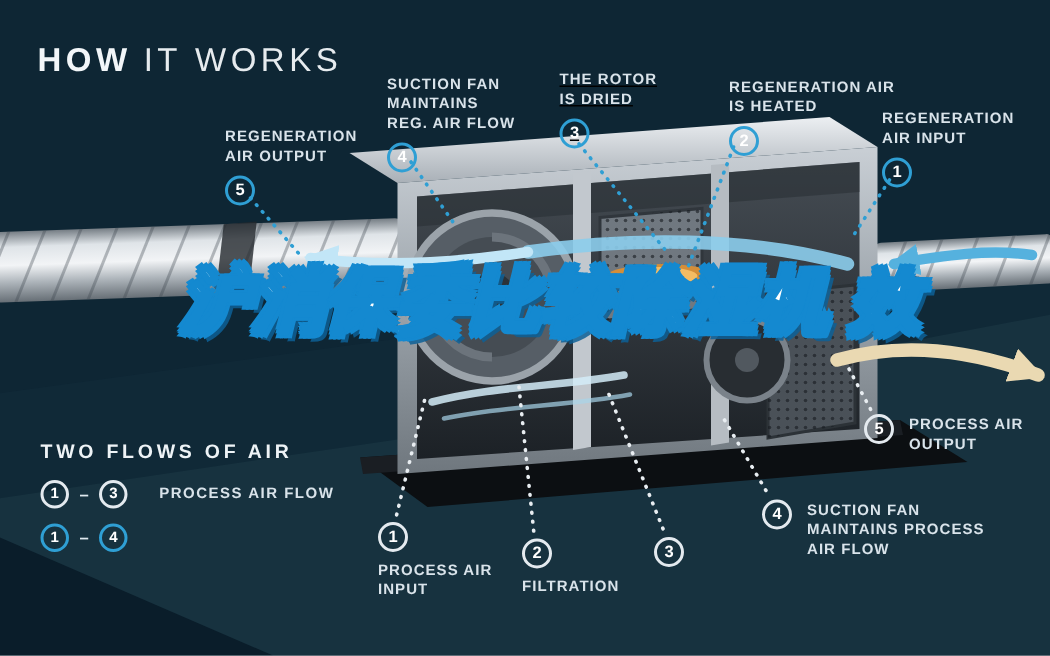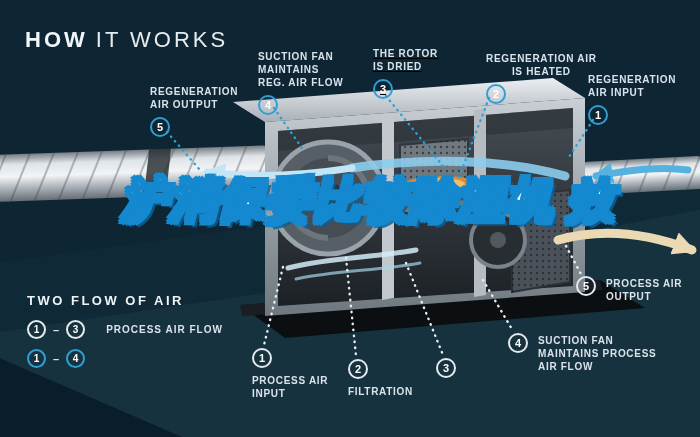--- a/index.html
+++ b/index.html
@@ -30,21 +30,21 @@
   }
   .co-circle{
     width:20px;height:20px;border-radius:50%;box-sizing:border-box;
     border:2px solid #e4eaef;display:flex;align-items:center;justify-content:center;
     color:#fff;font-size:11px;font-weight:700;flex:0 0 auto;
   }
   .co-circle.blue{border-color:#2f9fd4;}
   #co-t5{left:150px;top:85px;}
   #co-t4{left:258px;top:50px;}
   #co-t3{left:373px;top:47px;text-decoration:underline;}
-  #co-t2{left:486px;top:52px;text-align:center;}
+  #co-t2{left:486px;top:52px;}
   #co-t1{left:588px;top:73px;}
   #co-b1{left:252px;top:348px;}
   #co-b2{left:348px;top:359px;}
   #co-b3{left:436px;top:358px;}
   #co-b4{left:508px;top:333px;}
   #co-b5{left:576px;top:276px;}
   #co-b4 .co-label,#co-b5 .co-label{margin-top:1px;}
 
   
   .legend{position:absolute;left:27px;top:293px;z-index:4;}
@@ -264,21 +264,21 @@
   </div>
   <div class="callout row" id="co-b5">
     <div class="co-circle">
         <span>5</span>
       </div>
     <div class="co-label">PROCESS AIR
 OUTPUT</div>
   </div>
 
   <div class="legend">
-    <div class="legend-title">TWO FLOW OF AIR</div>
+    <div class="legend-title">TWO FLOWS OF AIR</div>
     <div class="legend-row">
       <div class="co-circle">
           <span>1</span>
         </div>
       <span class="legend-dash">–</span>
       <div class="co-circle">
           <span>3</span>
         </div>
       <div class="co-label legend-label">PROCESS AIR FLOW</div>
     </div>

